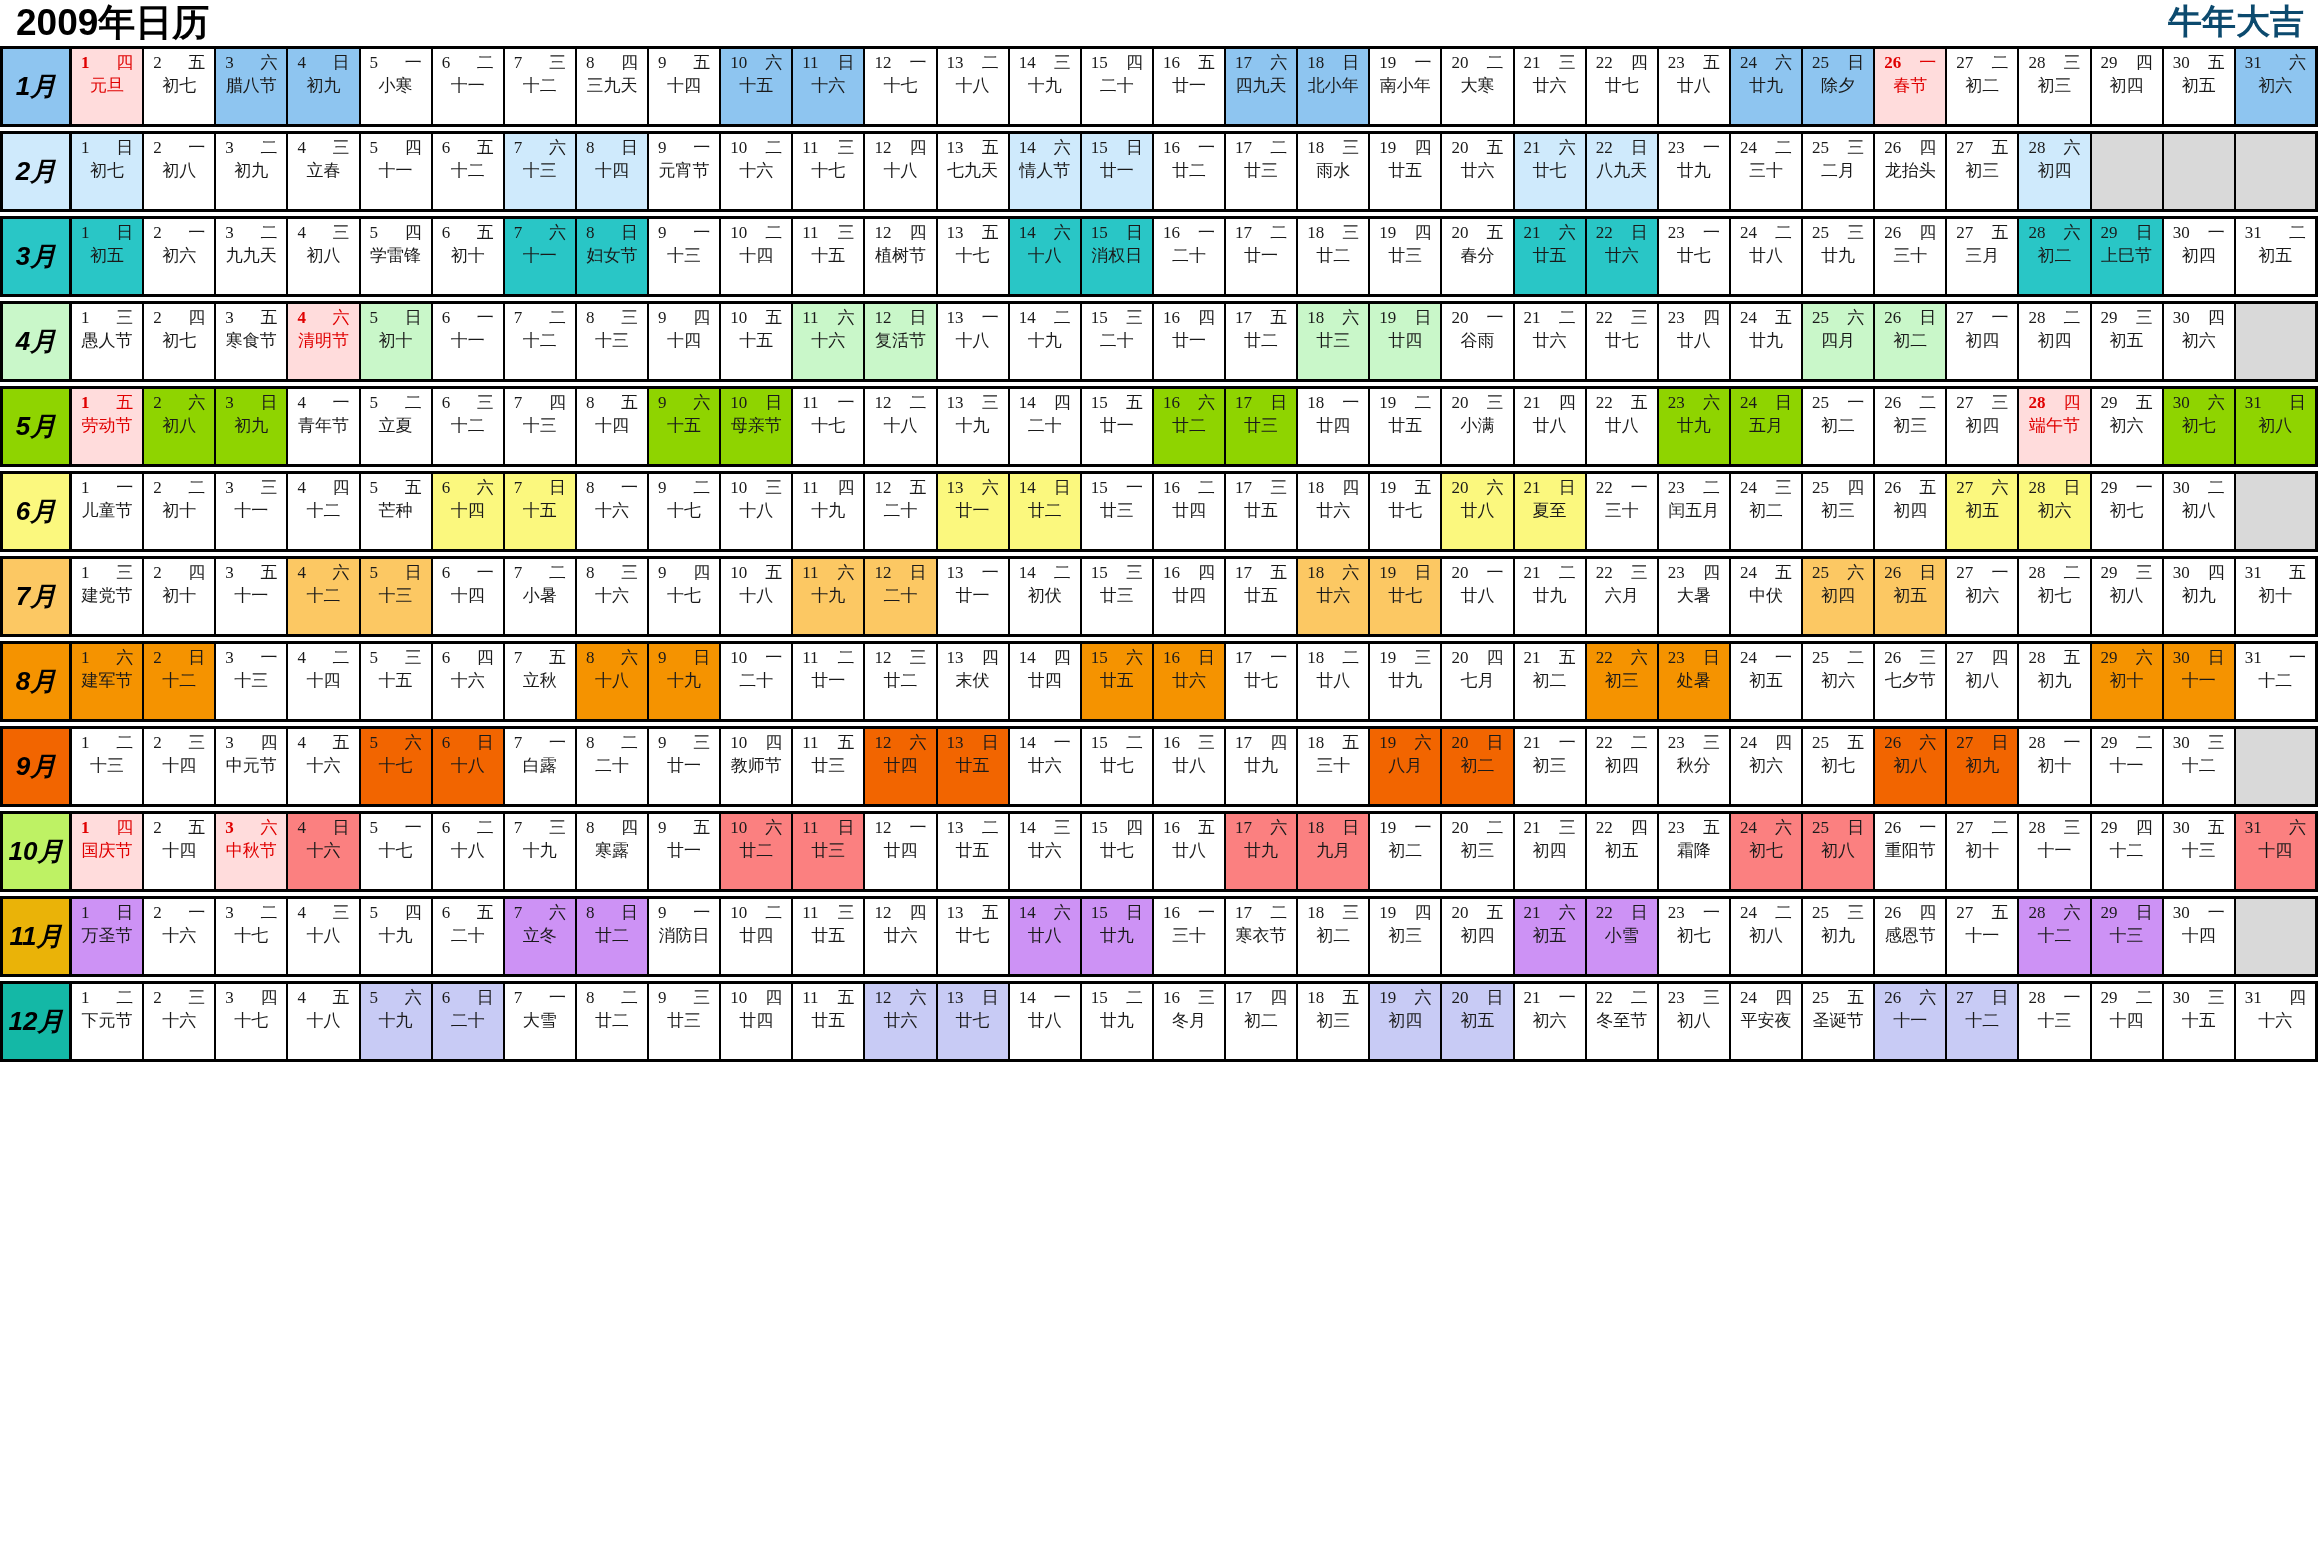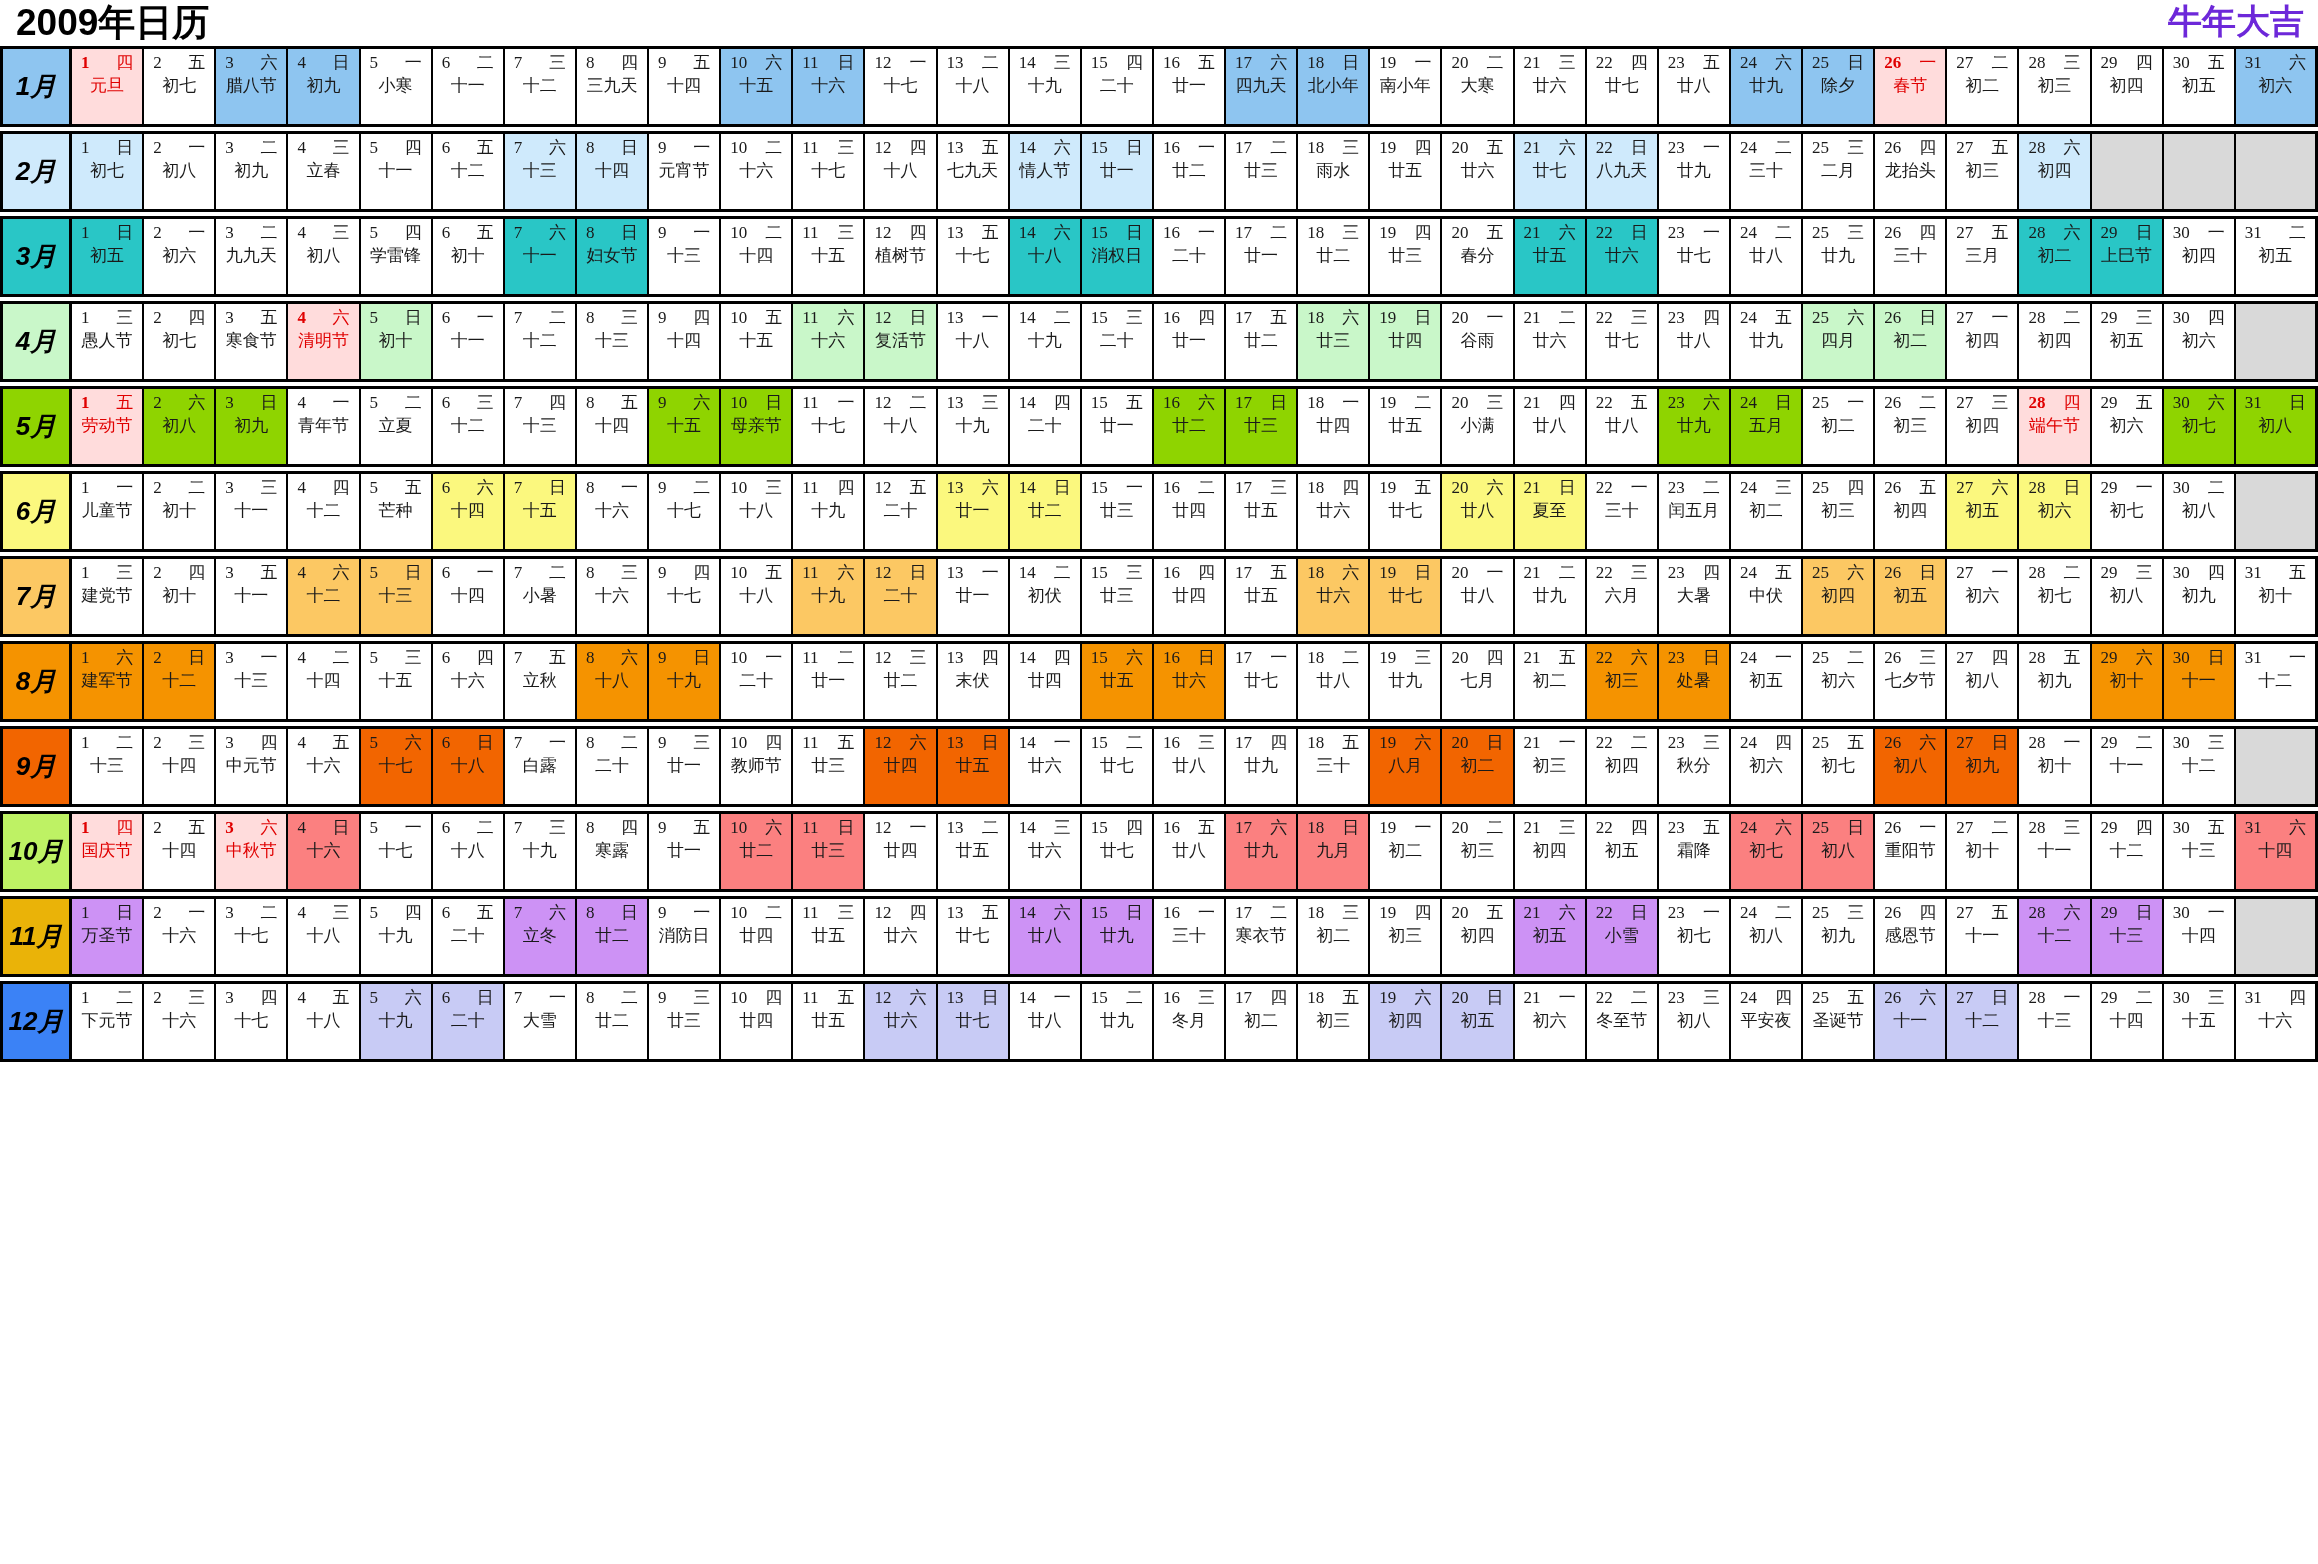--- a/index.html
+++ b/index.html
@@ -15,21 +15,21 @@
     position:absolute;left:0;top:0;width:2318px;height:46px;
   }
   .hdr-left{
     position:absolute;left:16px;top:-2px;
     font-size:37px;font-weight:bold;color:#000;
     letter-spacing:0px;
     font-family:"Liberation Sans","DejaVu Sans",sans-serif;
   }
   .hdr-right{
     position:absolute;right:14px;top:-1px;
-    font-size:34px;font-weight:bold;color:#6d28d9;
+    font-size:34px;font-weight:bold;color:#0c4a6e;
     font-family:"Liberation Sans","DejaVu Sans",sans-serif;
   }
 
   
   #cal{
     position:absolute;left:0;top:46px;
     width:2318px;
     border-collapse:separate;
     border-spacing:0;
   }
@@ -2499,21 +2499,21 @@
             <div class="line1">
               <span class="dnum">30</span>
               <span class="wday">一</span>
             </div>
             <div class="line2">十四</div>
           </div>
           <div class="cell empty"></div>
         </div>
       </div>
       <div class="mrow">
-        <div class="mlabel" style="background: #3b82f6;">12月</div>
+        <div class="mlabel" style="background: #14b8a6;">12月</div>
         <div class="days">
           <div class="cell">
             <div class="line1">
               <span class="dnum">1</span>
               <span class="wday">二</span>
             </div>
             <div class="line2">下元节</div>
           </div>
           <div class="cell">
             <div class="line1">

